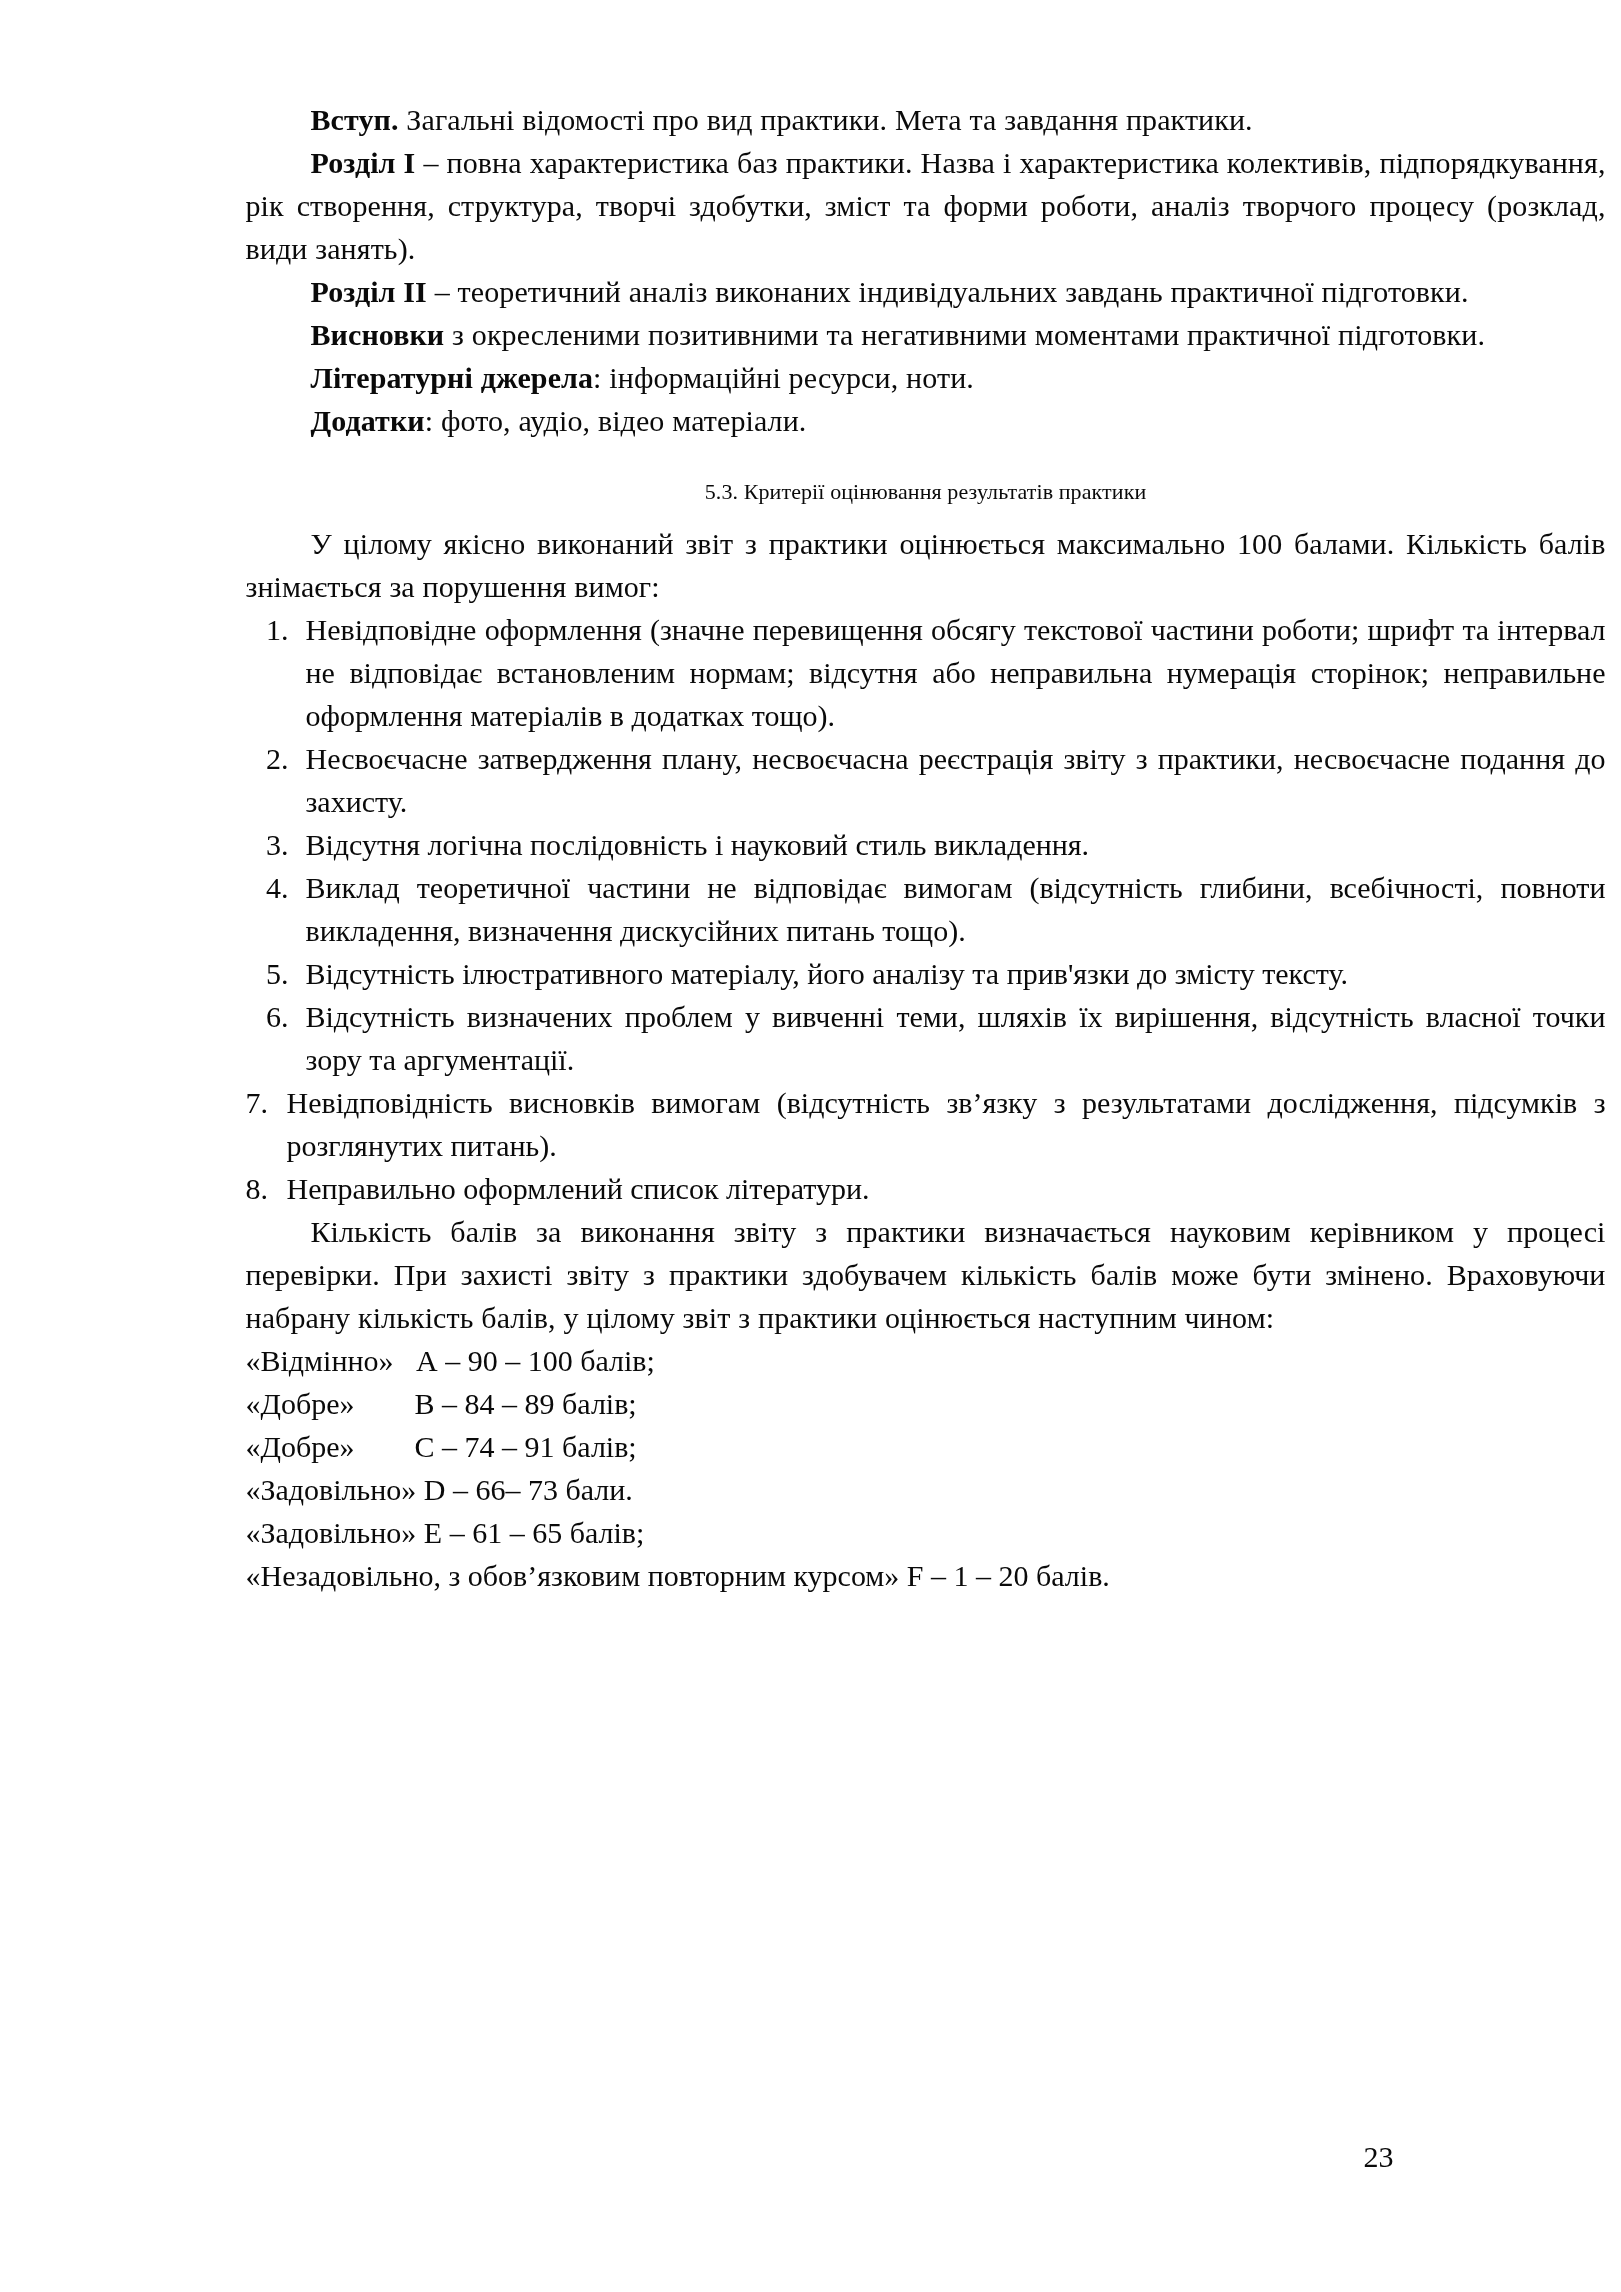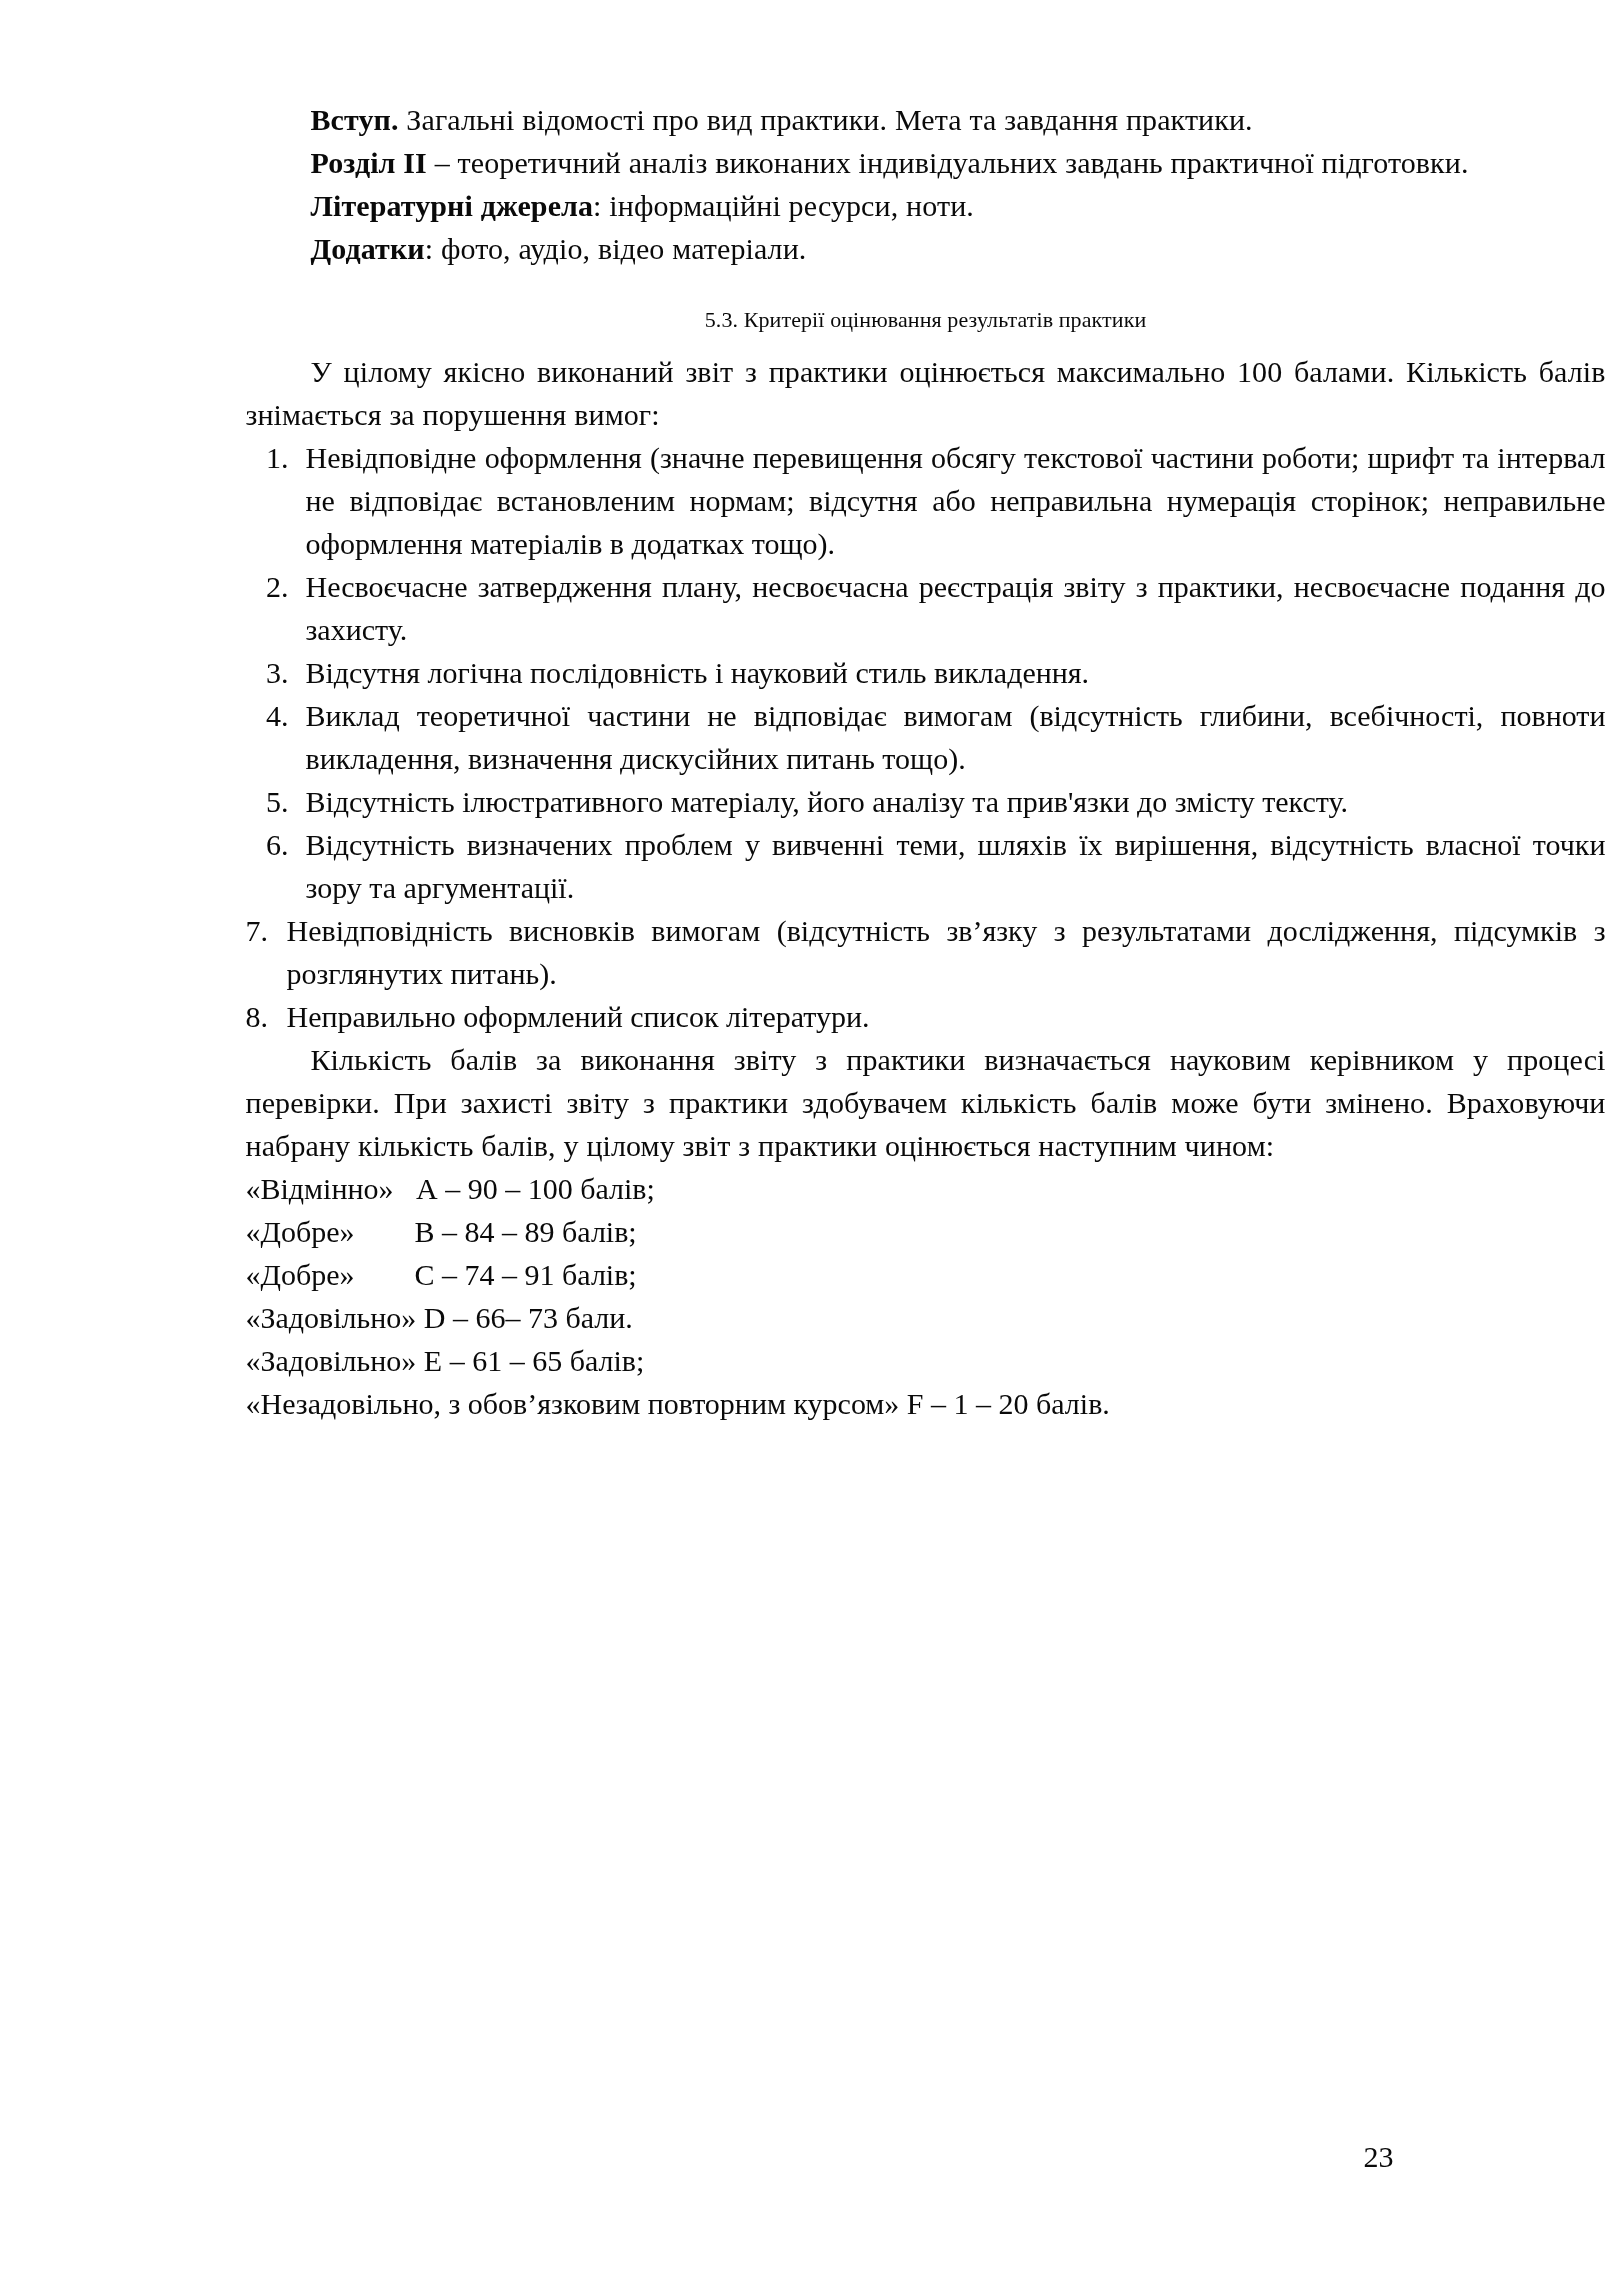--- a/index.html
+++ b/index.html
@@ -103,23 +103,25 @@
   }
 </style>
 </head>
 <body>
 
 <div class="page">
   <div class="content">
 
     <p class="indent"><b class="b">Вступ.</b><span> Загальні відомості про вид практики. Мета та завдання практики.</span></p>
 
+    <p class="indent"><b class="b">Розділ I</b><span> – повна характеристика баз практики. Назва і характеристика колективів, підпорядкування, рік створення, структура, творчі здобутки, зміст та форми роботи, аналіз творчого процесу (розклад, види занять).</span></p>
 
     <p class="indent"><b class="b">Розділ II</b><span> – теоретичний аналіз виконаних індивідуальних завдань практичної підготовки.</span></p>
 
+    <p class="indent"><b class="b">Висновки</b><span> з окресленими позитивними та негативними моментами практичної підготовки.</span></p>
 
     <p class="indent"><b class="b">Літературні джерела</b><span>: інформаційні ресурси, ноти.</span></p>
 
     <p class="indent"><b class="b">Додатки</b><span>: фото, аудіо, відео матеріали.</span></p>
 
     <h2 class="section-title">5.3. Критерії оцінювання результатів практики</h2>
 
     <p class="indent">У цілому якісно виконаний звіт з практики оцінюється максимально 100 балами. Кількість балів знімається за порушення вимог:</p>
 
     <ol class="rules">

